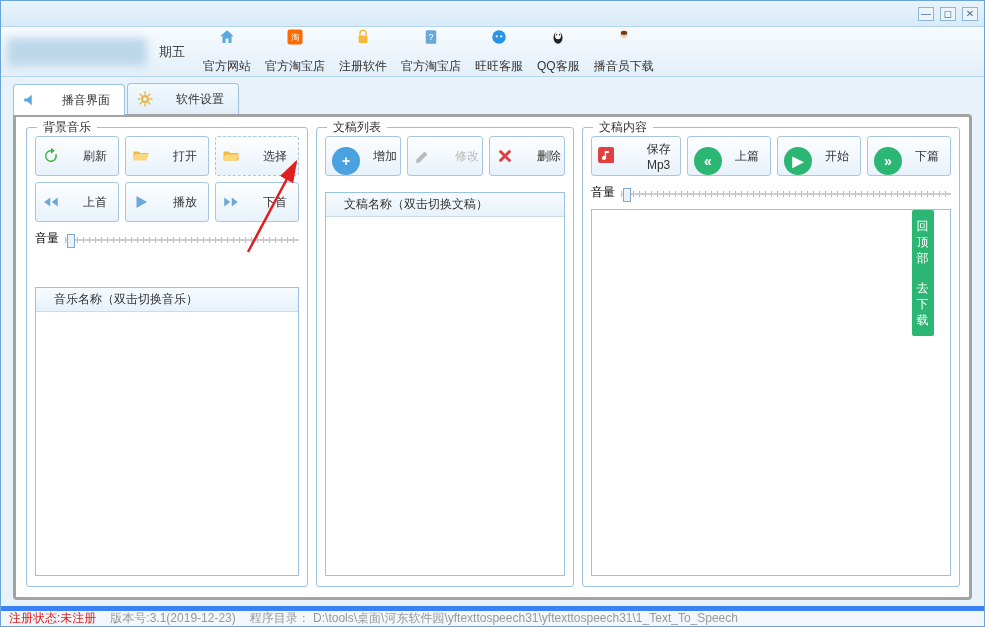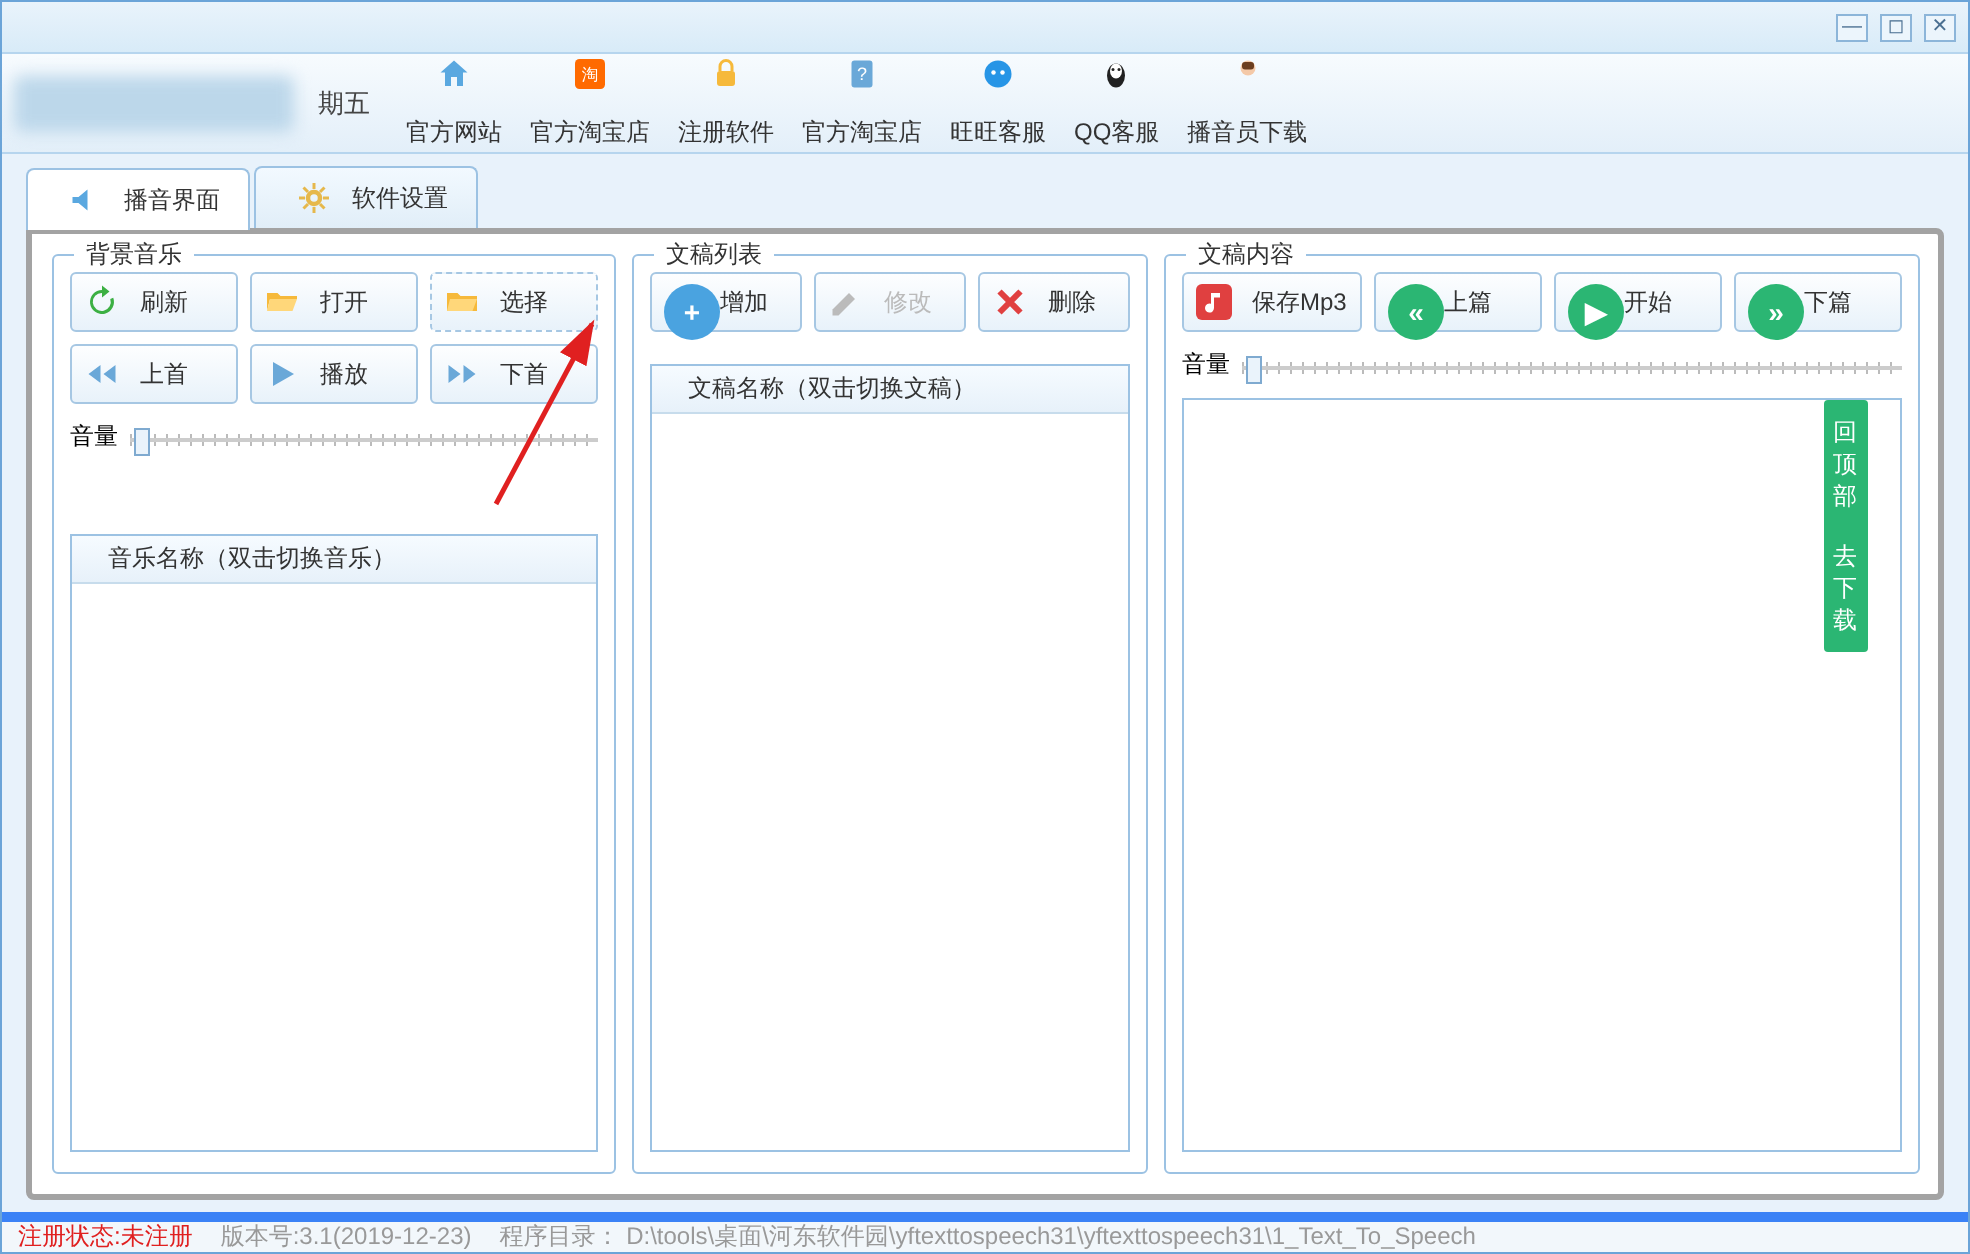--- a/index.html
+++ b/index.html
@@ -10,33 +10,33 @@
 .titlebar { height: 26px; background: linear-gradient(#e9f3fb,#d8ebf8); display: flex; justify-content: flex-end; align-items: center; padding-right: 6px; gap: 6px; border-bottom: 1px solid #b6d5ee; }
 .titlebar .win-btn { width: 16px; height: 14px; border: 1px solid #8cb5d9; background: #ecf5fc; font-size: 10px; line-height: 12px; text-align: center; color: #4a6f91; cursor: pointer; }
 
 .toolbar { height: 50px; background: linear-gradient(#f7fbfe,#e3eff9); border-bottom: 1px solid #b6d5ee; display: flex; align-items: center; padding-left: 6px; gap: 2px; }
 .blur-box { width: 140px; height: 28px; background: #bcd7ea; border-radius: 4px; filter: blur(4px); margin-right: 10px; }
 .date-label { font-size: 13px; color: #444; margin-right: 10px; }
 .tbitem { display: inline-flex; align-items: center; gap: 12px; padding: 2px 6px; font-size: 12px; color: #333; cursor: pointer; text-decoration: none; flex-direction: column; }
 .tbitem .ic { width: 18px; height: 18px; display: inline-block; }
 
 .tabs { display: flex; align-items: flex-end; padding: 6px 12px 0 12px; gap: 2px; background: #e8f2fb; }
-.tab { display: inline-flex; align-items: center; gap: 10px; padding: 6px 14px 6px 20px; border: 1px solid #9cc2e3; border-bottom: none; border-radius: 4px 4px 0 0; background: linear-gradient(#f2f9ff,#e1eef8); font-size: 12px; color: #333; cursor: pointer; justify-content: center; }
+.tab { display: inline-flex; align-items: center; gap: 22px; padding: 6px 14px 6px 8px; border: 1px solid #9cc2e3; border-bottom: none; border-radius: 4px 4px 0 0; background: linear-gradient(#f2f9ff,#e1eef8); font-size: 12px; color: #333; cursor: pointer; justify-content: center; }
 .tab.active { background: #fff; position: relative; top: 1px; }
 
 .content { flex: 1; background: #fff; margin: 0 12px 6px 12px; border: 3px solid #a3a3a3; border-radius: 0 4px 4px 4px; padding: 10px; display: flex; gap: 8px; }
 
 .panel { border: 1px solid #9cc2e3; border-radius: 3px; padding: 8px 8px 10px 8px; position: relative; background: #fff; display: flex; flex-direction: column; }
 .panel-title { position: absolute; top: -9px; left: 10px; background: #fff; padding: 0 6px; font-size: 12px; color: #333; }
 
 .p1 { width: 286px; }
 .p2 { width: 258px; }
 .p3 { flex: 1; }
 
-.btn { display: inline-flex; align-items: center; justify-content: flex-start; gap: 10px; width: 84px; height: 30px; border: 1px solid #a6c7e3; border-radius: 3px; background: linear-gradient(#fdfeff,#e8f2fa); font-size: 12px; color: #333; cursor: pointer; padding-left: 6px; }
+.btn { display: inline-flex; align-items: center; justify-content: flex-start; gap: 23px; width: 84px; height: 40px; border: 1px solid #a6c7e3; border-radius: 3px; background: linear-gradient(#fdfeff,#e8f2fa); font-size: 12px; color: #333; cursor: pointer; padding-left: 6px; }
 .btn.dashed { border-style: dashed; }
 .btn .bi { width: 18px; height: 18px; display: inline-block; }
 .btn.wide { width: 78px; }
 
 .btnrow { display: flex; gap: 6px; margin-bottom: 6px; }
 
 .vol-row { display: flex; align-items: flex-end; gap: 6px; margin-top: 2px; }
 .slider { flex: 1; height: 14px; position: relative; }
 .slider-track { position: absolute; top: 6px; left: 0; right: 0; height: 2px; background: #ccc; }
 .slider-ticks { position: absolute; top: 4px; left: 0; right: 0; height: 6px; background-image: repeating-linear-gradient(90deg,#bbb 0 1px,transparent 1px 6px); }

